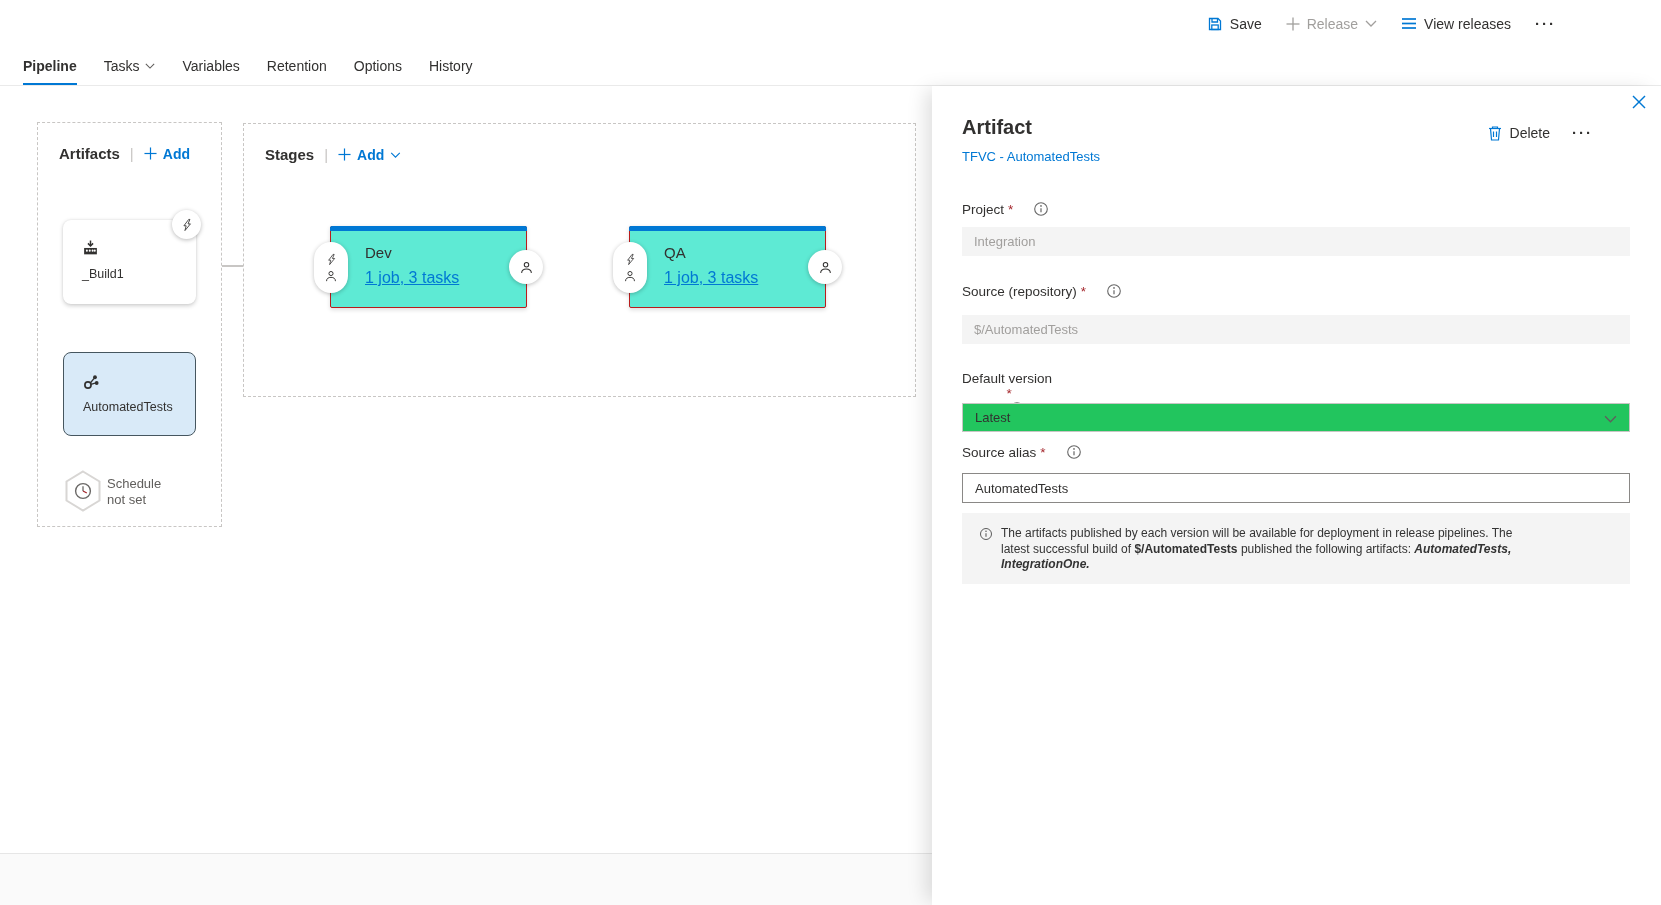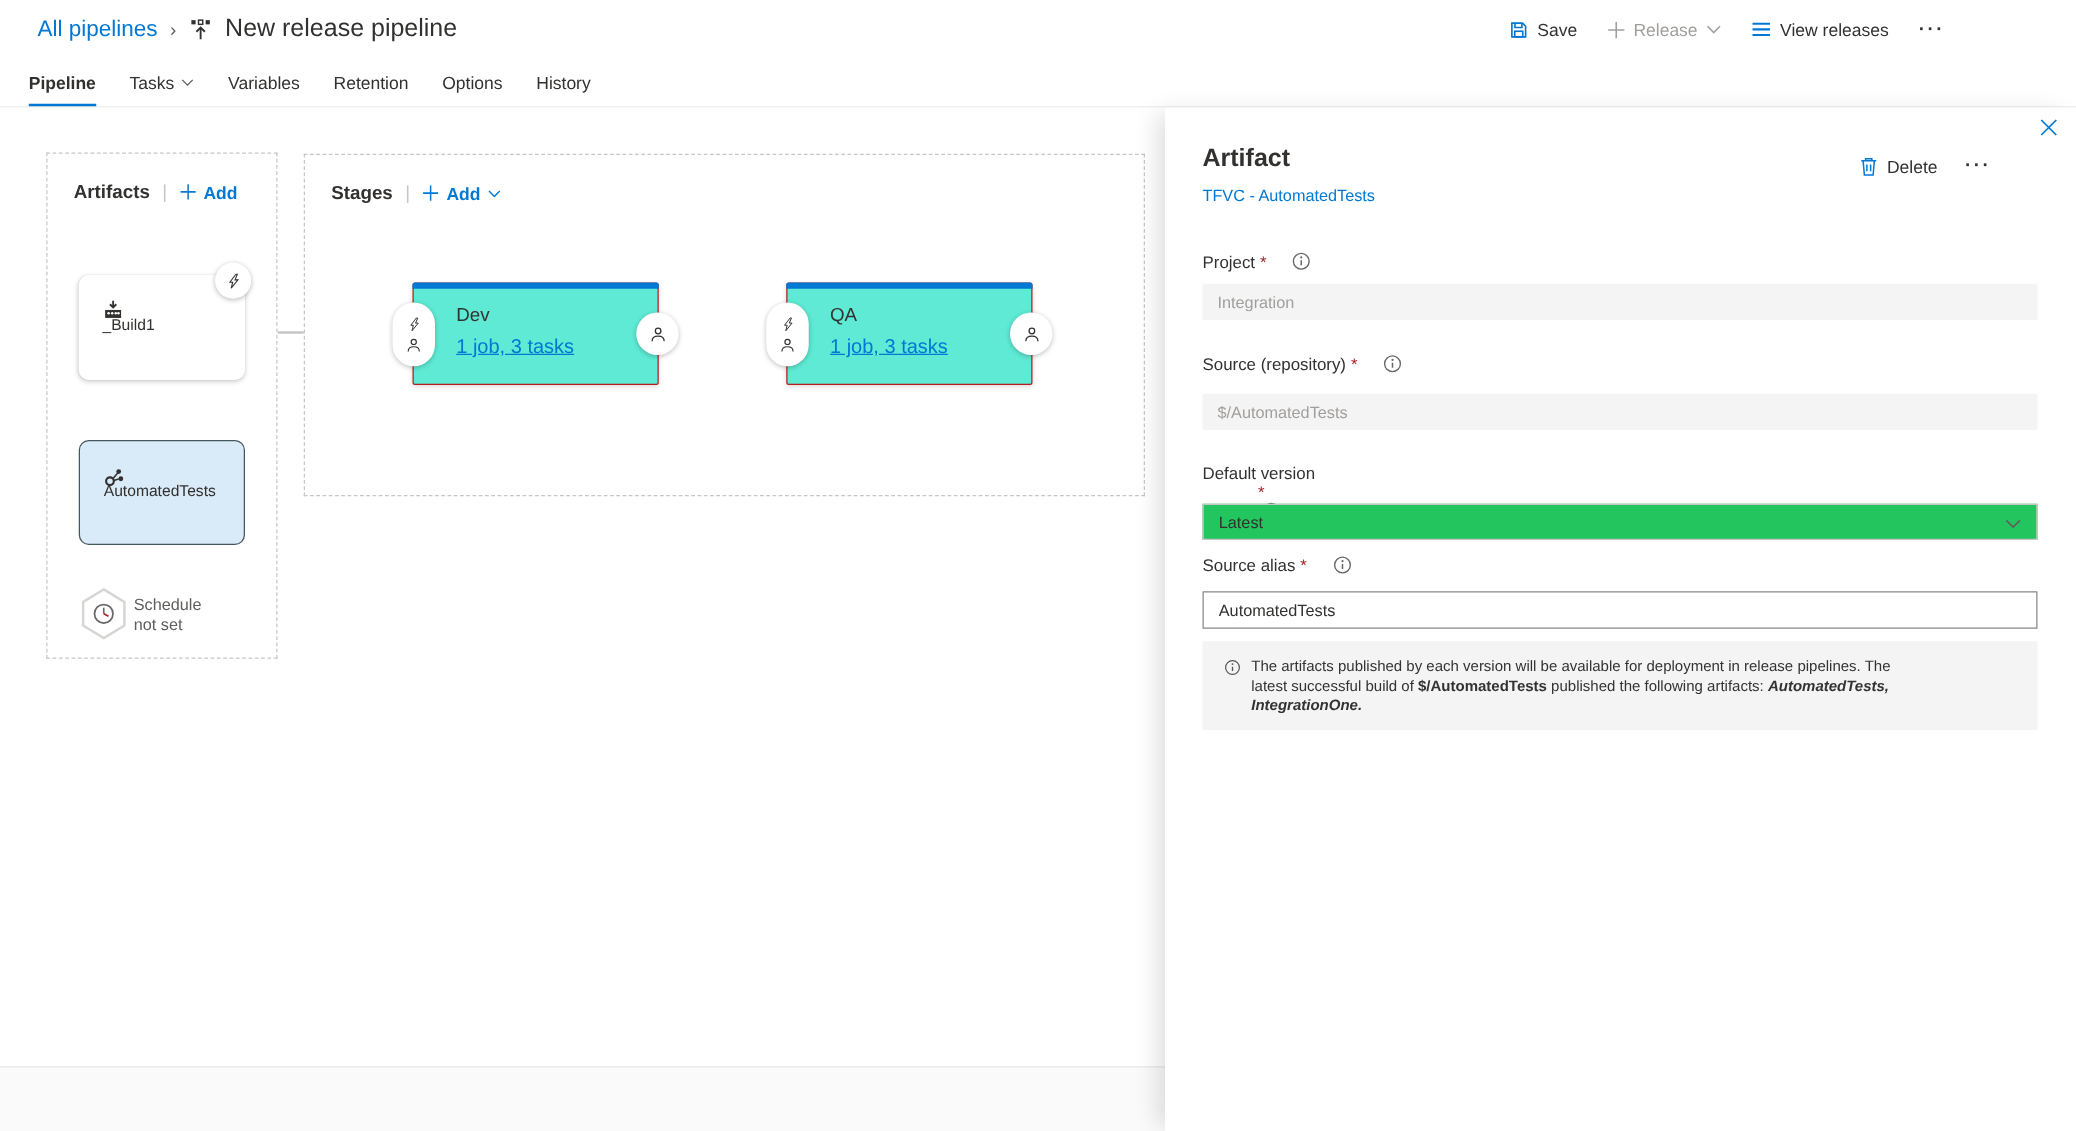--- a/index.html
+++ b/index.html
@@ -35,21 +35,21 @@
   .zone-header { position:absolute; top:22px; left:21px; display:flex; align-items:center; }
   .zone-title { font-size:15px; font-weight:bold; color:#323130; }
   .zone-div { color:#c8c6c4; font-size:15px; margin:0 10px; }
   .add-btn { display:flex; align-items:center; gap:6px; color:#0078d4; font-size:14px; font-weight:bold; background:none; border:none; font-family:inherit; }
 
   .art-card { position:absolute; left:63px; width:133px; height:84px; background:#fff; border-radius:8px;
               box-shadow:0 1.6px 4px rgba(0,0,0,.18), 0 0 2px rgba(0,0,0,.08); }
   .art-card.build { top:134px; }
   .art-card.tests { top:266px; background:#d9eaf8; border:1px solid #46565f; box-shadow:none; }
   .art-icon { position:absolute; left:19px; top:20px; }
-  .art-label { position:absolute; left:19px; top:33px; font-size:12.5px; color:#323130; }
+  .art-label { position:absolute; left:19px; top:47px; font-size:12.5px; color:#323130; }
   .trigger-badge { position:absolute; right:-5px; top:-10px; width:29px; height:29px; border-radius:50%;
                    background:#fff; box-shadow:0 1px 4px rgba(0,0,0,.28); display:flex; align-items:center; justify-content:center; }
 
   .schedule { position:absolute; left:64px; top:384px; display:flex; gap:5px; }
   .schedule-text { font-size:13px; color:#605e5c; line-height:16px; padding-top:6px; }
 
   .connector { position:absolute; height:2px; background:#c8c6c4; }
   .conn-1 { left:222px; top:179px; width:92px; }
   .conn-2 { left:541px; top:179px; width:72px; }
 
@@ -92,34 +92,20 @@
   .info-text { position:absolute; left:39px; top:13px; width:512px; font-size:12px; line-height:15.5px; color:#333; }
   .b  { font-weight:bold; }
   .bi { font-weight:bold; font-style:italic; }
 
   svg { display:block; }
 </style>
 </head>
 <body>
 
 <header class="topbar">
-  <div class="breadcrumb">
-    <a href="#" class="crumb-link clickable">All pipelines</a>
-    <span class="crumb-sep">›</span>
-    <span>
-      <svg width="19" height="19" viewBox="0 0 18 18">
-        <rect x="2" y="2" width="3.2" height="3.2" fill="#323130"></rect>
-        <rect x="7.4" y="2" width="3.2" height="3.2" fill="none" stroke="#323130" stroke-width="1.1"></rect>
-        <rect x="12.8" y="2" width="3.2" height="3.2" fill="#323130"></rect>
-        <line x1="9" y1="16.5" x2="9" y2="8" stroke="#323130" stroke-width="1.4"></line>
-        <polyline points="5.8,10.8 9,7.6 12.2,10.8" fill="none" stroke="#323130" stroke-width="1.4"></polyline>
-      </svg>
-    </span>
-    <h1 class="page-title">New release pipeline</h1>
-  </div>
 
   <div class="toolbar">
     <button class="tb-btn clickable">
       <span>
         <svg width="16" height="16" viewBox="0 0 16 16" fill="none" stroke="#0078d4" stroke-width="1.3">
           <path d="M2.5 2.5 H11 L13.5 5 V13.5 H2.5 Z"></path>
           <path d="M5 2.5 V6 H10.5 V2.5"></path>
           <rect x="4.8" y="9" width="6.4" height="4.5"></rect>
         </svg>
       </span>

